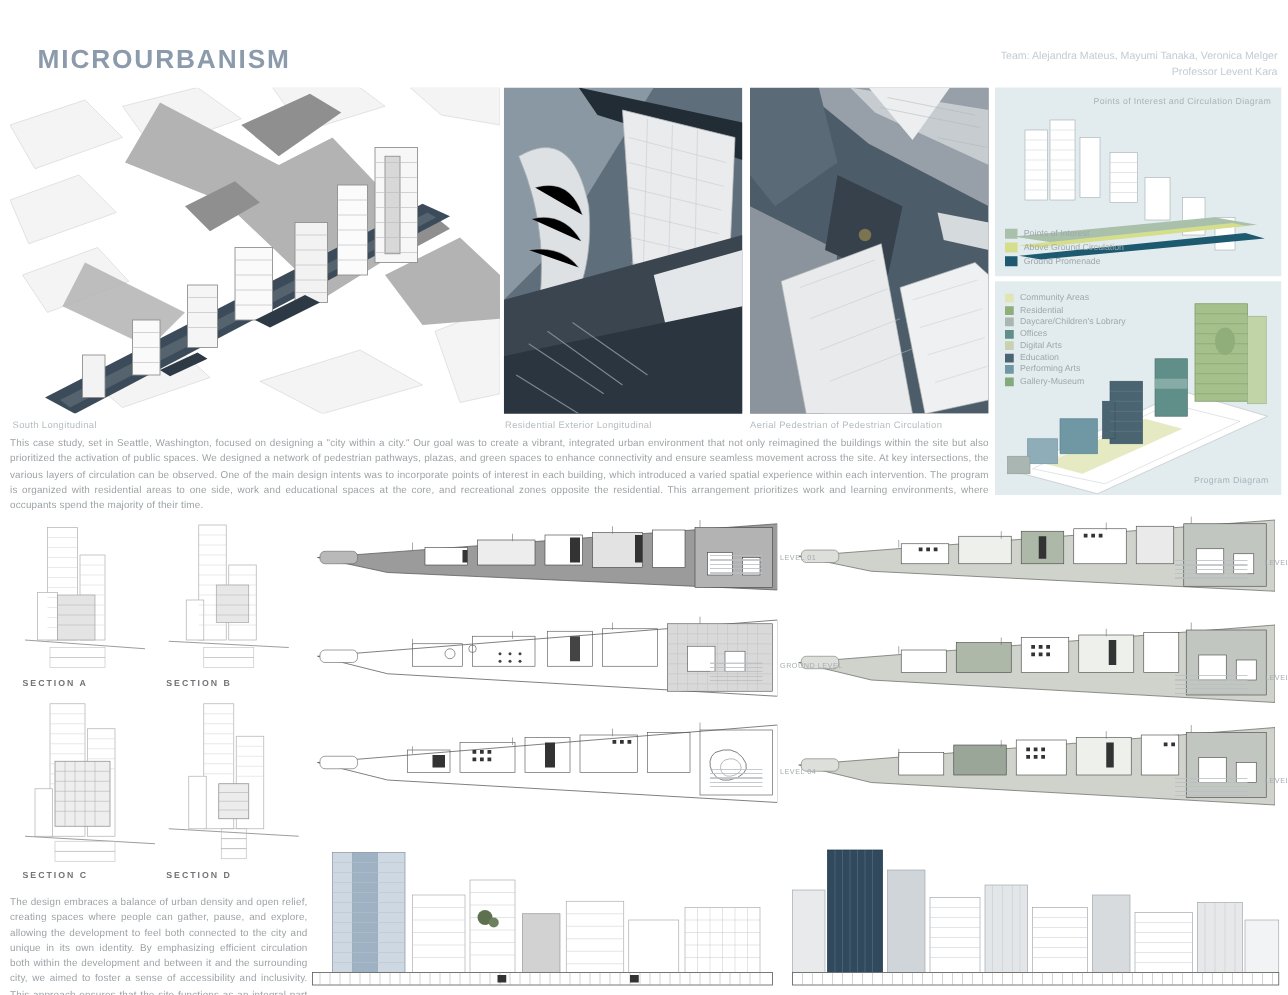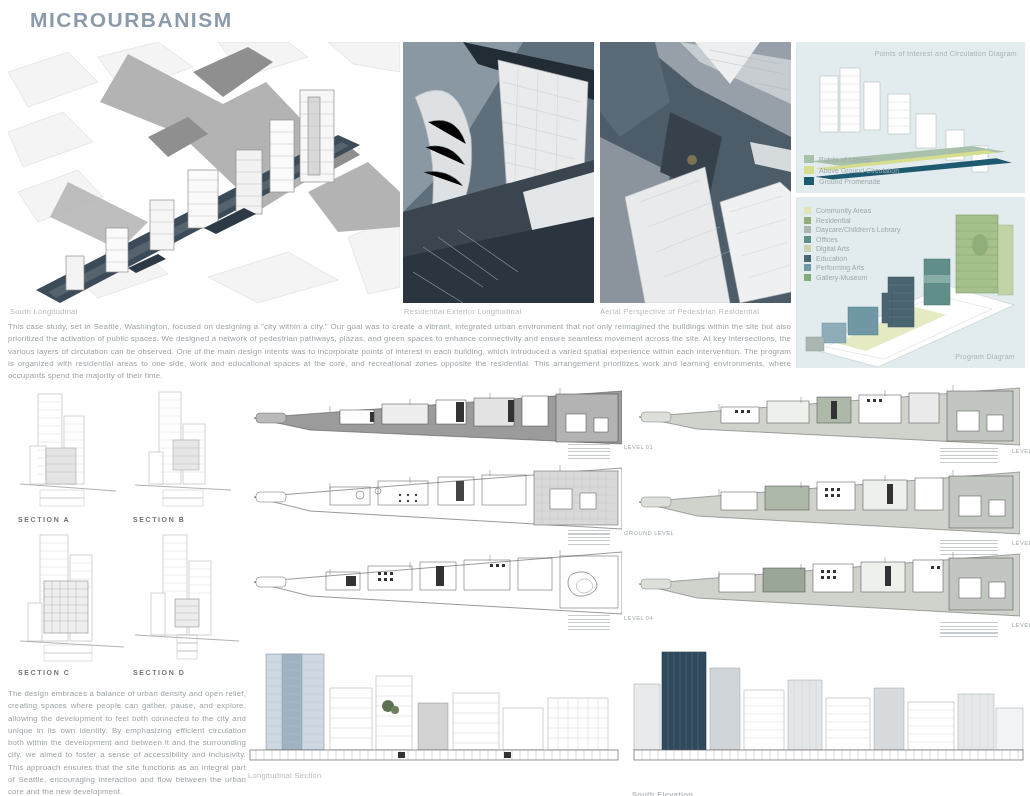--- a/index.html
+++ b/index.html
@@ -1,18 +1,18 @@
 <!DOCTYPE html>
 <html><head>
 <meta charset="utf-8">
 <style>
   html,body{margin:0;padding:0;background:#ffffff;}
   .board{position:relative;width:1030px;height:796px;background:#ffffff;overflow:hidden;
          font-family:"Liberation Sans",sans-serif;}
-  .abs{position:absolute;}
+  .abs{position:absolute;margin-top:28px;}
 
   .title{left:30px;top:8px;font-size:21px;font-weight:bold;letter-spacing:1.5px;color:#8c9bab;}
   .credits{right:8px;top:10px;text-align:right;font-size:8.5px;line-height:1.55;color:#c3cbd3;}
 
   .img-frame{overflow:hidden;}
   .img-frame svg{display:block;width:100%;height:100%;}
 
   .panel{background:#e2ebee;}
   .panel svg{position:absolute;left:0;top:0;width:100%;height:100%;}
 
@@ -35,20 +35,24 @@
     background:repeating-linear-gradient(to bottom,#b9bec1 0px,#b9bec1 1px,transparent 1px,transparent 3.5px);}
   .microtext.wide{width:58px;}
   .plan-label{font-size:5.8px;color:#a7adb1;letter-spacing:.4px;margin-left:14px;white-space:nowrap;}
 </style>
 </head>
 <body>
 
 <div class="board">
 
   <div class="abs title" style="color: rgb(140, 155, 171);">MICROURBANISM</div>
+  <div class="abs credits">
+    <div>Team: Alejandra Mateus, Mayumi Tanaka, Veronica Melger</div>
+    <div>Professor Levent Kara</div>
+  </div>
 
   <div class="abs img-frame" style="left:8px;top:42px;width:392px;height:261px;">
     <svg viewBox="0 0 392 261" preserveAspectRatio="none">
       <rect width="392" height="261" fill="#ffffff"></rect>
       <g stroke="#dadada" fill="#f4f4f4" stroke-width="0.6">
         <polygon points="0,30 60,10 90,40 20,65"></polygon>
         <polygon points="0,90 55,70 85,100 15,125"></polygon>
         <polygon points="10,150 70,128 95,155 30,180"></polygon>
         <polygon points="90,15 150,0 185,25 115,50"></polygon>
         <polygon points="210,0 280,0 300,15 235,35"></polygon>
@@ -235,21 +239,21 @@
       <div class="legend-row">
         <span class="legend-swatch" style="background-color: rgb(130, 170, 122);"></span>
         <span class="legend-label">Gallery-Museum</span>
       </div>
     </div>
     <div class="diag-caption" style="bottom:8px;right:10px;">Program Diagram</div>
   </div>
 
   <div class="abs caption" style="left:10px;top:307px;">South Longitudinal</div>
   <div class="abs caption" style="left:404px;top:307px;">Residential Exterior Longitudinal</div>
-  <div class="abs caption" style="left:600px;top:307px;">Aerial Perspective of Pedestrian Residential</div>
+  <div class="abs caption" style="left:600px;top:307px;">Aerial Pedestrian of Pedestrian Circulation</div>
 
   <div class="abs para" style="left:8px;top:321px;width:783px;">This case study, set in Seattle, Washington, focused on designing a "city within a city." Our goal was to create a vibrant, integrated urban environment that not only reimagined the buildings within the site but also prioritized the activation of public spaces. We designed a network of pedestrian pathways, plazas, and green spaces to enhance connectivity and ensure seamless movement across the site. At key intersections, the various layers of circulation can be observed. One of the main design intents was to incorporate points of interest in each building, which introduced a varied spatial experience within each intervention. The program is organized with residential areas to one side, work and educational spaces at the core, and recreational zones opposite the residential. This arrangement prioritizes work and learning environments, where occupants spend the majority of their time.</div>
 
   <div class="abs img-frame" style="left:18px;top:390px;width:100px;height:122px;">
     <svg viewBox="0 0 100 122">
       <g fill="#ffffff" stroke="#b5b5b5" stroke-width="0.6">
         <rect x="20" y="4" width="24" height="90"></rect>
         <rect x="46" y="26" width="20" height="68"></rect>
         <rect x="12" y="56" width="16" height="38"></rect>
       </g>

